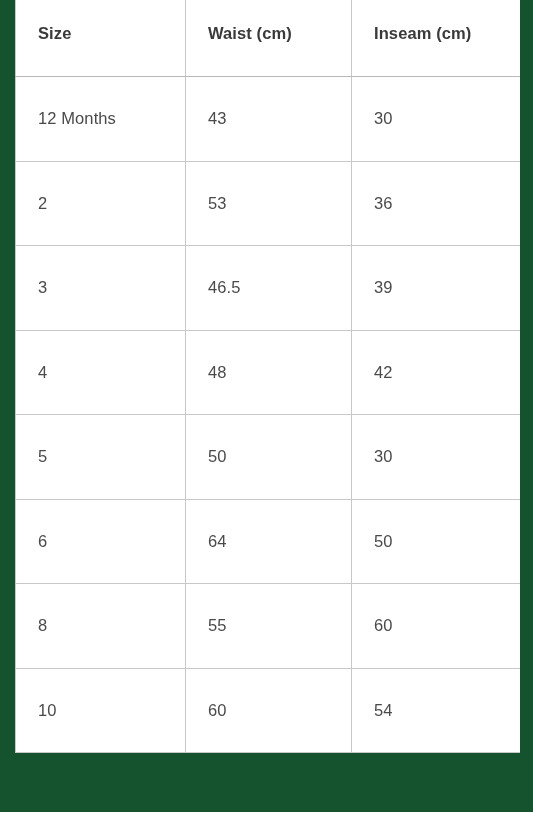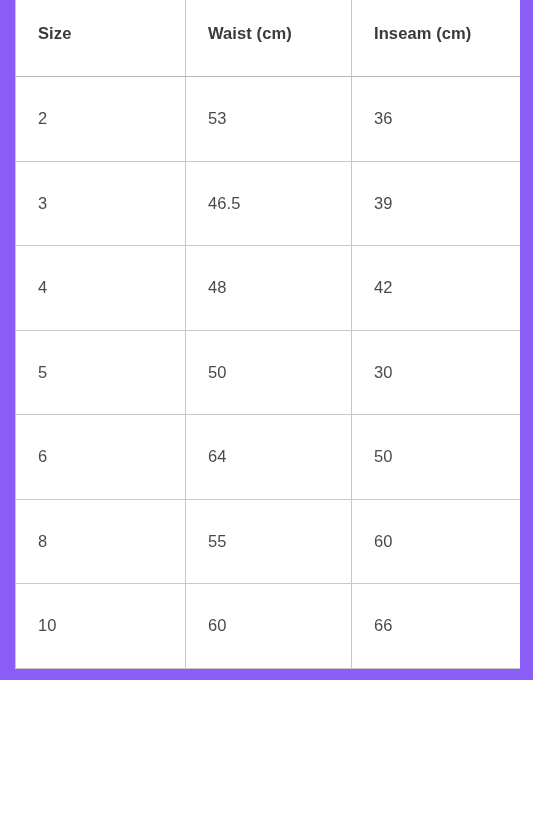--- a/index.html
+++ b/index.html
@@ -10,22 +10,22 @@
   body {
     width: 533px;
     height: 837px;
     overflow: hidden;
     font-family: "Liberation Sans", sans-serif;
   }
 
   .page {
     position: relative;
     width: 533px;
-    height: 680px;
-    background: #8b5cf6;
+    height: 812px;
+    background: #14532d;
     overflow: hidden;
   }
 
   
   .table-clip {
     position: absolute;
     left: 15px;
     top: 0;
     width: 505px;
     height: 837px;
@@ -90,20 +90,25 @@
       </colgroup>
       <thead>
         <tr>
           <th>Size</th>
           <th>Waist (cm)</th>
           <th>Inseam (cm)</th>
         </tr>
       </thead>
       <tbody>
         <tr>
+          <td>12 Months</td>
+          <td>43</td>
+          <td>30</td>
+        </tr>
+        <tr>
           <td>2</td>
           <td>53</td>
           <td>36</td>
         </tr>
         <tr>
           <td>3</td>
           <td>46.5</td>
           <td>39</td>
         </tr>
         <tr>
@@ -122,18 +127,18 @@
           <td>50</td>
         </tr>
         <tr>
           <td>8</td>
           <td>55</td>
           <td>60</td>
         </tr>
         <tr>
           <td>10</td>
           <td>60</td>
-          <td>66</td>
+          <td>54</td>
         </tr>
       </tbody>
     </table>
   </div>
 </div>
 
 </body></html>

